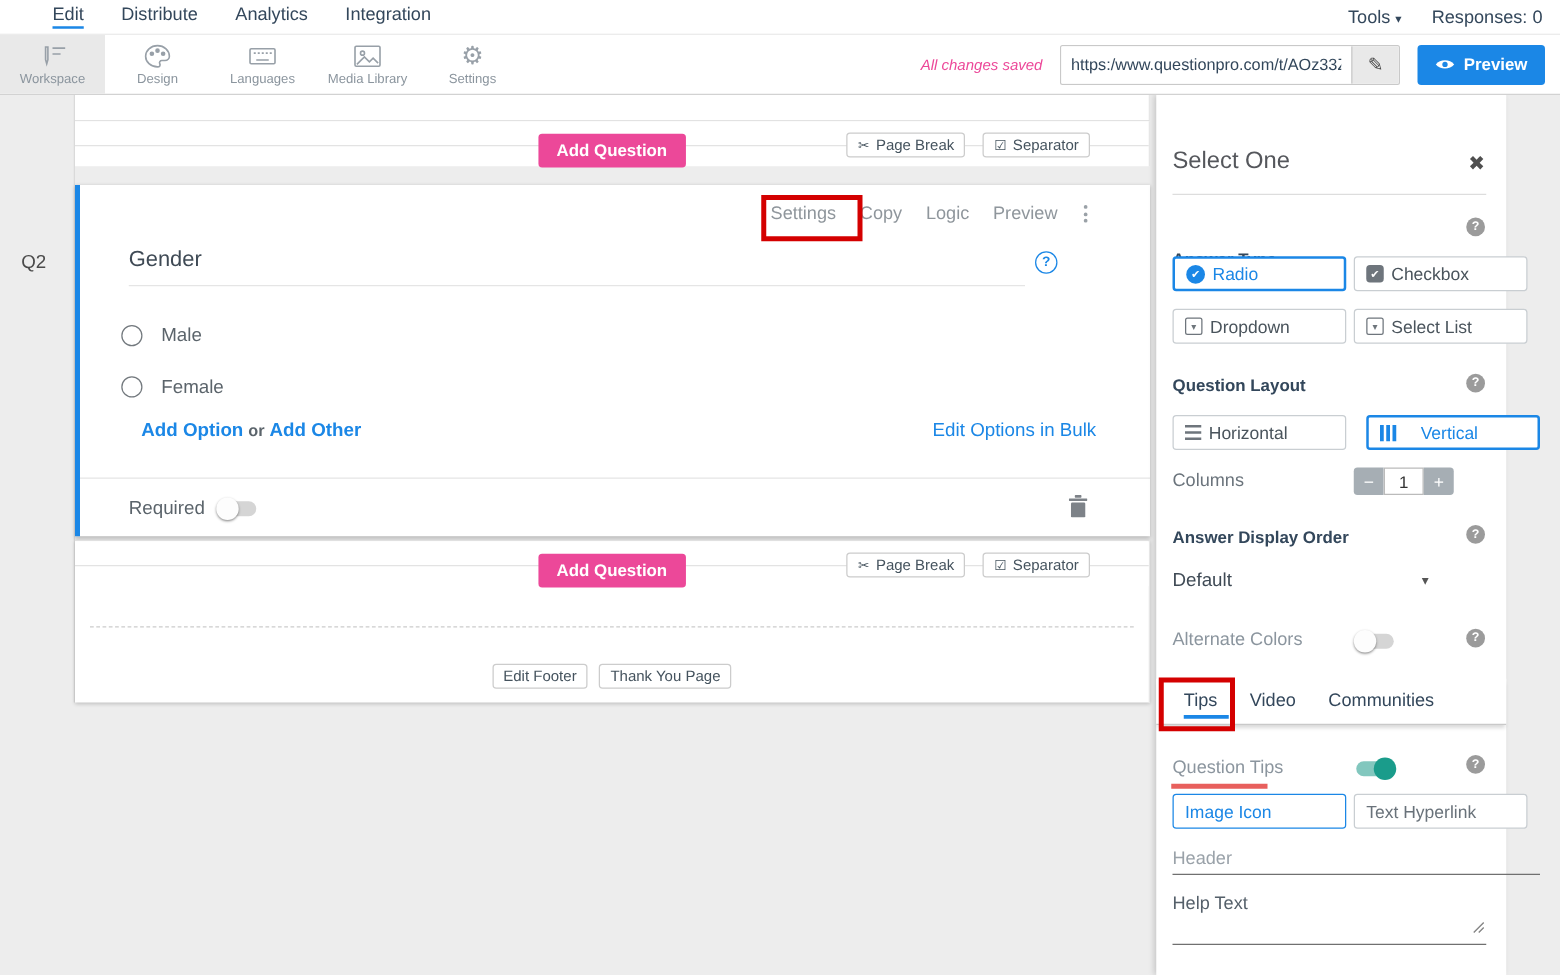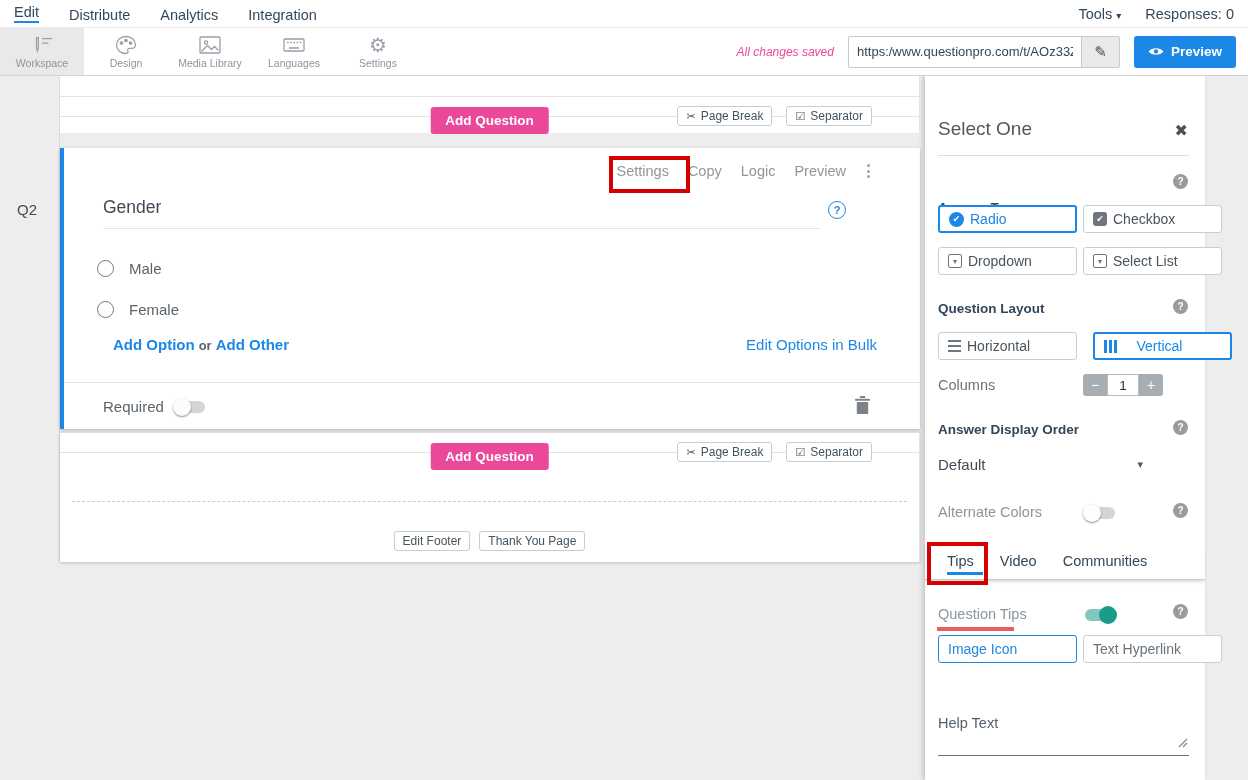--- a/index.html
+++ b/index.html
@@ -4,21 +4,21 @@
 <style>
   * { margin:0; padding:0; box-sizing:border-box; }
   html,body { width:1248px; height:780px; }
   body {
     position:relative; overflow:hidden; background:#ededed;
     font-family:"Liberation Sans","DejaVu Sans",sans-serif; color:#33475b;
   }
   
   .topnav { position:absolute; left:0; top:0; right:0; height:27px; background:#fff;
             display:flex; align-items:center; justify-content:space-between; padding:0 14px; z-index:6; }
-  .nav-left { display:flex; align-items:flex-end; }
+  .nav-left { display:flex; align-items:flex-start;margin-left:28px; }
   .nav-item { font-size:14.5px; color:#33475b; margin-right:30px; cursor:pointer; text-decoration:none; }
   .nav-item.active { border-bottom:2px solid #1b87e6; padding-bottom:1px; }
   .nav-right { display:flex; align-items:center; gap:24px; }
   .nav-right .nav-item { margin-right:0; }
   .caret { font-size:10px; color:#33475b; }
   
   .toolbar { position:absolute; left:0; top:27px; right:0; height:49px; background:#fff;
              border-top:1px solid #ececec; border-bottom:1px solid #d2d2d2; display:flex; z-index:6; }
   .tool-tab { width:84px; height:100%; display:flex; flex-direction:column; align-items:center;
               justify-content:center; gap:2px; cursor:pointer; }
@@ -171,32 +171,32 @@
     <svg width="22" height="20" viewBox="0 0 22 20" fill="none" stroke="#98a0a8" stroke-width="1.3">
       <path d="M11 1.5 C5.5 1.5 1.5 5.5 1.5 10 C1.5 14.5 5.5 18.5 11 18.5 C12.8 18.5 13.5 17.3 12.8 16 C12.2 14.8 13 13.4 14.5 13.4 L17 13.4 C19 13.4 20.5 11.8 20.5 10 C20.5 5.5 16.5 1.5 11 1.5 Z"></path>
       <circle cx="6.5" cy="8" r="1.2" fill="#98a0a8"></circle>
         <circle cx="11" cy="5.5" r="1.2" fill="#98a0a8"></circle>
         <circle cx="15.5" cy="8" r="1.2" fill="#98a0a8"></circle>
     </svg>
     <span class="tt-label">Design</span>
   </div>
   <div class="tool-tab">
     <svg width="24" height="20" viewBox="0 0 24 20" fill="none" stroke="#98a0a8" stroke-width="1.3">
+      <rect x="2" y="4" width="20" height="12" rx="1"></rect>
+      <path d="M5 7.5 h1.6 M8.2 7.5 h1.6 M11.4 7.5 h1.6 M14.6 7.5 h1.6 M17.8 7.5 h1.6 M7 13 h10"></path>
+    </svg>
+    <span class="tt-label">Languages</span>
+  </div>
+  <div class="tool-tab">
+    <svg width="24" height="20" viewBox="0 0 24 20" fill="none" stroke="#98a0a8" stroke-width="1.3">
       <rect x="2" y="2" width="20" height="16" rx="1"></rect>
         <circle cx="8" cy="7.5" r="1.6"></circle>
       <path d="M3.5 16.5 L9.5 10.5 L13.5 14.5 L16.5 11.5 L20.5 15.5"></path>
     </svg>
     <span class="tt-label">Media Library</span>
-  </div>
-  <div class="tool-tab">
-    <svg width="24" height="20" viewBox="0 0 24 20" fill="none" stroke="#98a0a8" stroke-width="1.3">
-      <rect x="2" y="4" width="20" height="12" rx="1"></rect>
-      <path d="M5 7.5 h1.6 M8.2 7.5 h1.6 M11.4 7.5 h1.6 M14.6 7.5 h1.6 M17.8 7.5 h1.6 M7 13 h10"></path>
-    </svg>
-    <span class="tt-label">Languages</span>
   </div>
   <div class="tool-tab">
     <span class="gear-glyph">⚙</span>
     <span class="tt-label">Settings</span>
   </div>
   <div class="toolbar-right">
     <span class="saved">All changes saved</span>
     <div class="url-box">
       <input type="text" value="https:/www.questionpro.com/t/AOz33ZdV" style="">
       <div class="pencil-btn">
@@ -373,20 +373,21 @@
     </span>
   <div class="abs help-ic" style="top:528px;">?</div>
 
   <div class="pbtn sel" style="left:13px; top:559px; border-width:1.5px;">
     <span>Image Icon</span>
   </div>
   <div class="pbtn" style="left:158px; top:559px; color:#69727a;">
     <span>Text Hyperlink</span>
   </div>
 
+  <input class="abs header-input" type="text" placeholder="Header" style="">
   <div class="abs ht-label">Help Text</div>
   <div class="abs ta-zone">
     <span class="ta-resize">
       <svg width="10" height="10" viewBox="0 0 10 10">
           <path d="M1 9 L9 1 M5 9 L9 5" stroke="#888" stroke-width="1.2" fill="none"></path>
         </svg>
     </span>
   </div>
 </aside>
 

